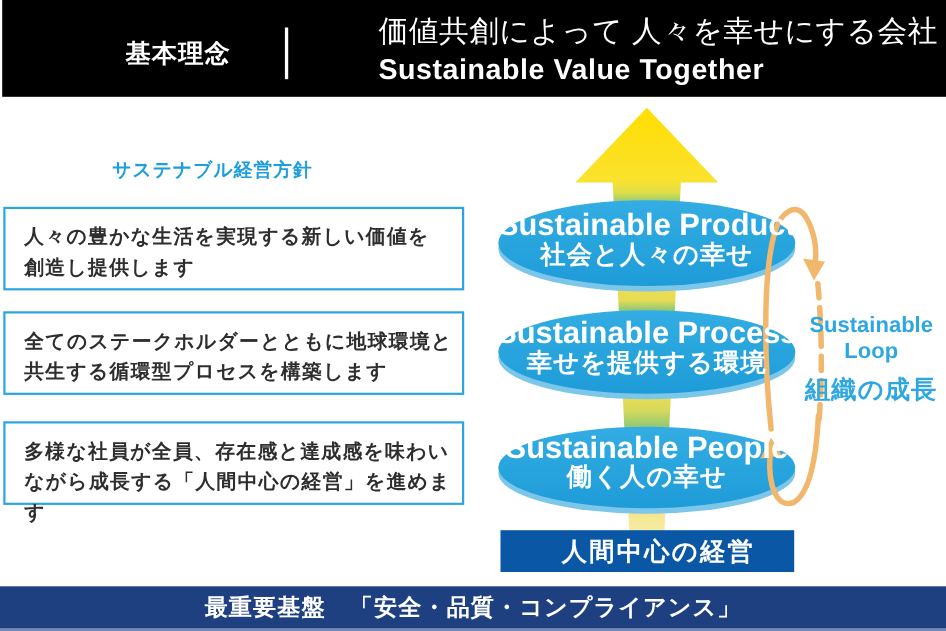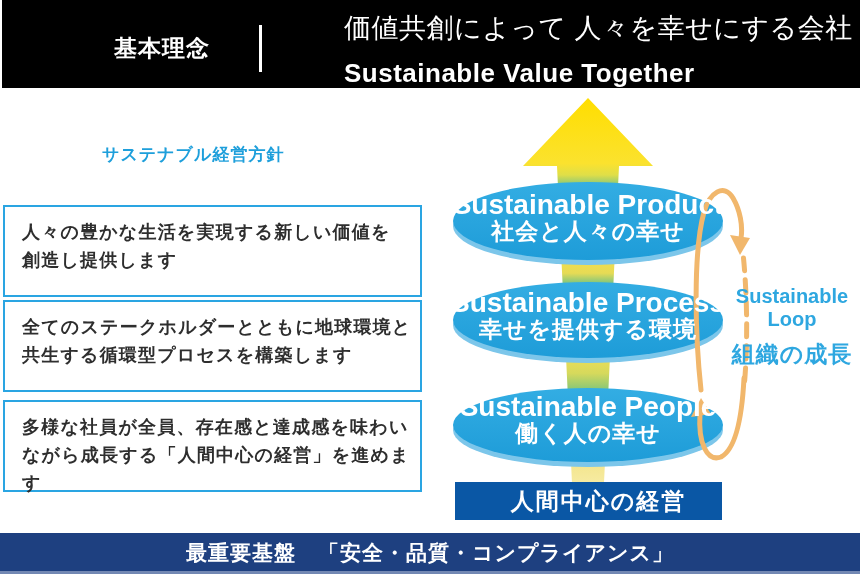--- a/index.html
+++ b/index.html
@@ -8,27 +8,27 @@
     position:relative;width:860px;height:574px;overflow:hidden;background:#ffffff;
     font-family:"Liberation Sans","DejaVu Sans",sans-serif;
   }
   
   .top-banner{position:absolute;left:2px;top:0;width:860px;height:88px;background:#000000;}
   .header-label{position:absolute;left:100px;top:33px;width:120px;color:#fff;
     font-size:23px;font-weight:700;letter-spacing:1px;text-align:center;}
   .header-divider{position:absolute;left:257px;top:25px;width:3px;height:47px;background:#fff;}
   .header-titles{position:absolute;left:342px;top:13px;color:#fff;}
   .title-jp{font-size:27px;font-weight:400;letter-spacing:0.5px;line-height:30px;}
-  .title-en{font-size:26px;font-weight:700;letter-spacing:0.5px;line-height:31px;margin-top:15px;}
+  .title-en{font-size:26px;font-weight:700;letter-spacing:0.5px;line-height:31px;margin-top:5px;}
   
   .policy-heading{position:absolute;left:102px;top:143px;font-size:17px;font-weight:700;
     color:#1E9FDB;letter-spacing:1px;}
-  .policy-box{position:absolute;left:3px;width:419px;height:92px;background:#fff;
+  .policy-box{position:absolute;left:3px;width:419px;height:76px;background:#fff;
     border:2px solid #2AA5E2;padding:11px 8px 0 17px;color:#2e2e2e;
-    font-size:18px;font-weight:600;letter-spacing:1.2px;line-height:28px;margin-top:17px;}
+    font-size:18px;font-weight:600;letter-spacing:1.2px;line-height:28px;}
   .policy-box.b1{top:188px;}
   .policy-box.b2{top:283px;}
   .policy-box.b3{top:383px;}
   
   .diagram-svg{position:absolute;left:0;top:0;width:860px;height:574px;pointer-events:none;}
   .level-text{position:absolute;left:438px;width:300px;text-align:center;color:#fff;}
   .level-en{font-size:28px;font-weight:700;line-height:24px;}
   .level-jp{font-size:23px;font-weight:700;line-height:29px;letter-spacing:1px;}
   .lv1{top:193px;} .lv2{top:291px;} .lv3{top:395px;}
   .loop-text{position:absolute;left:718px;top:285px;width:148px;text-align:center;color:#2EA7E0;}

